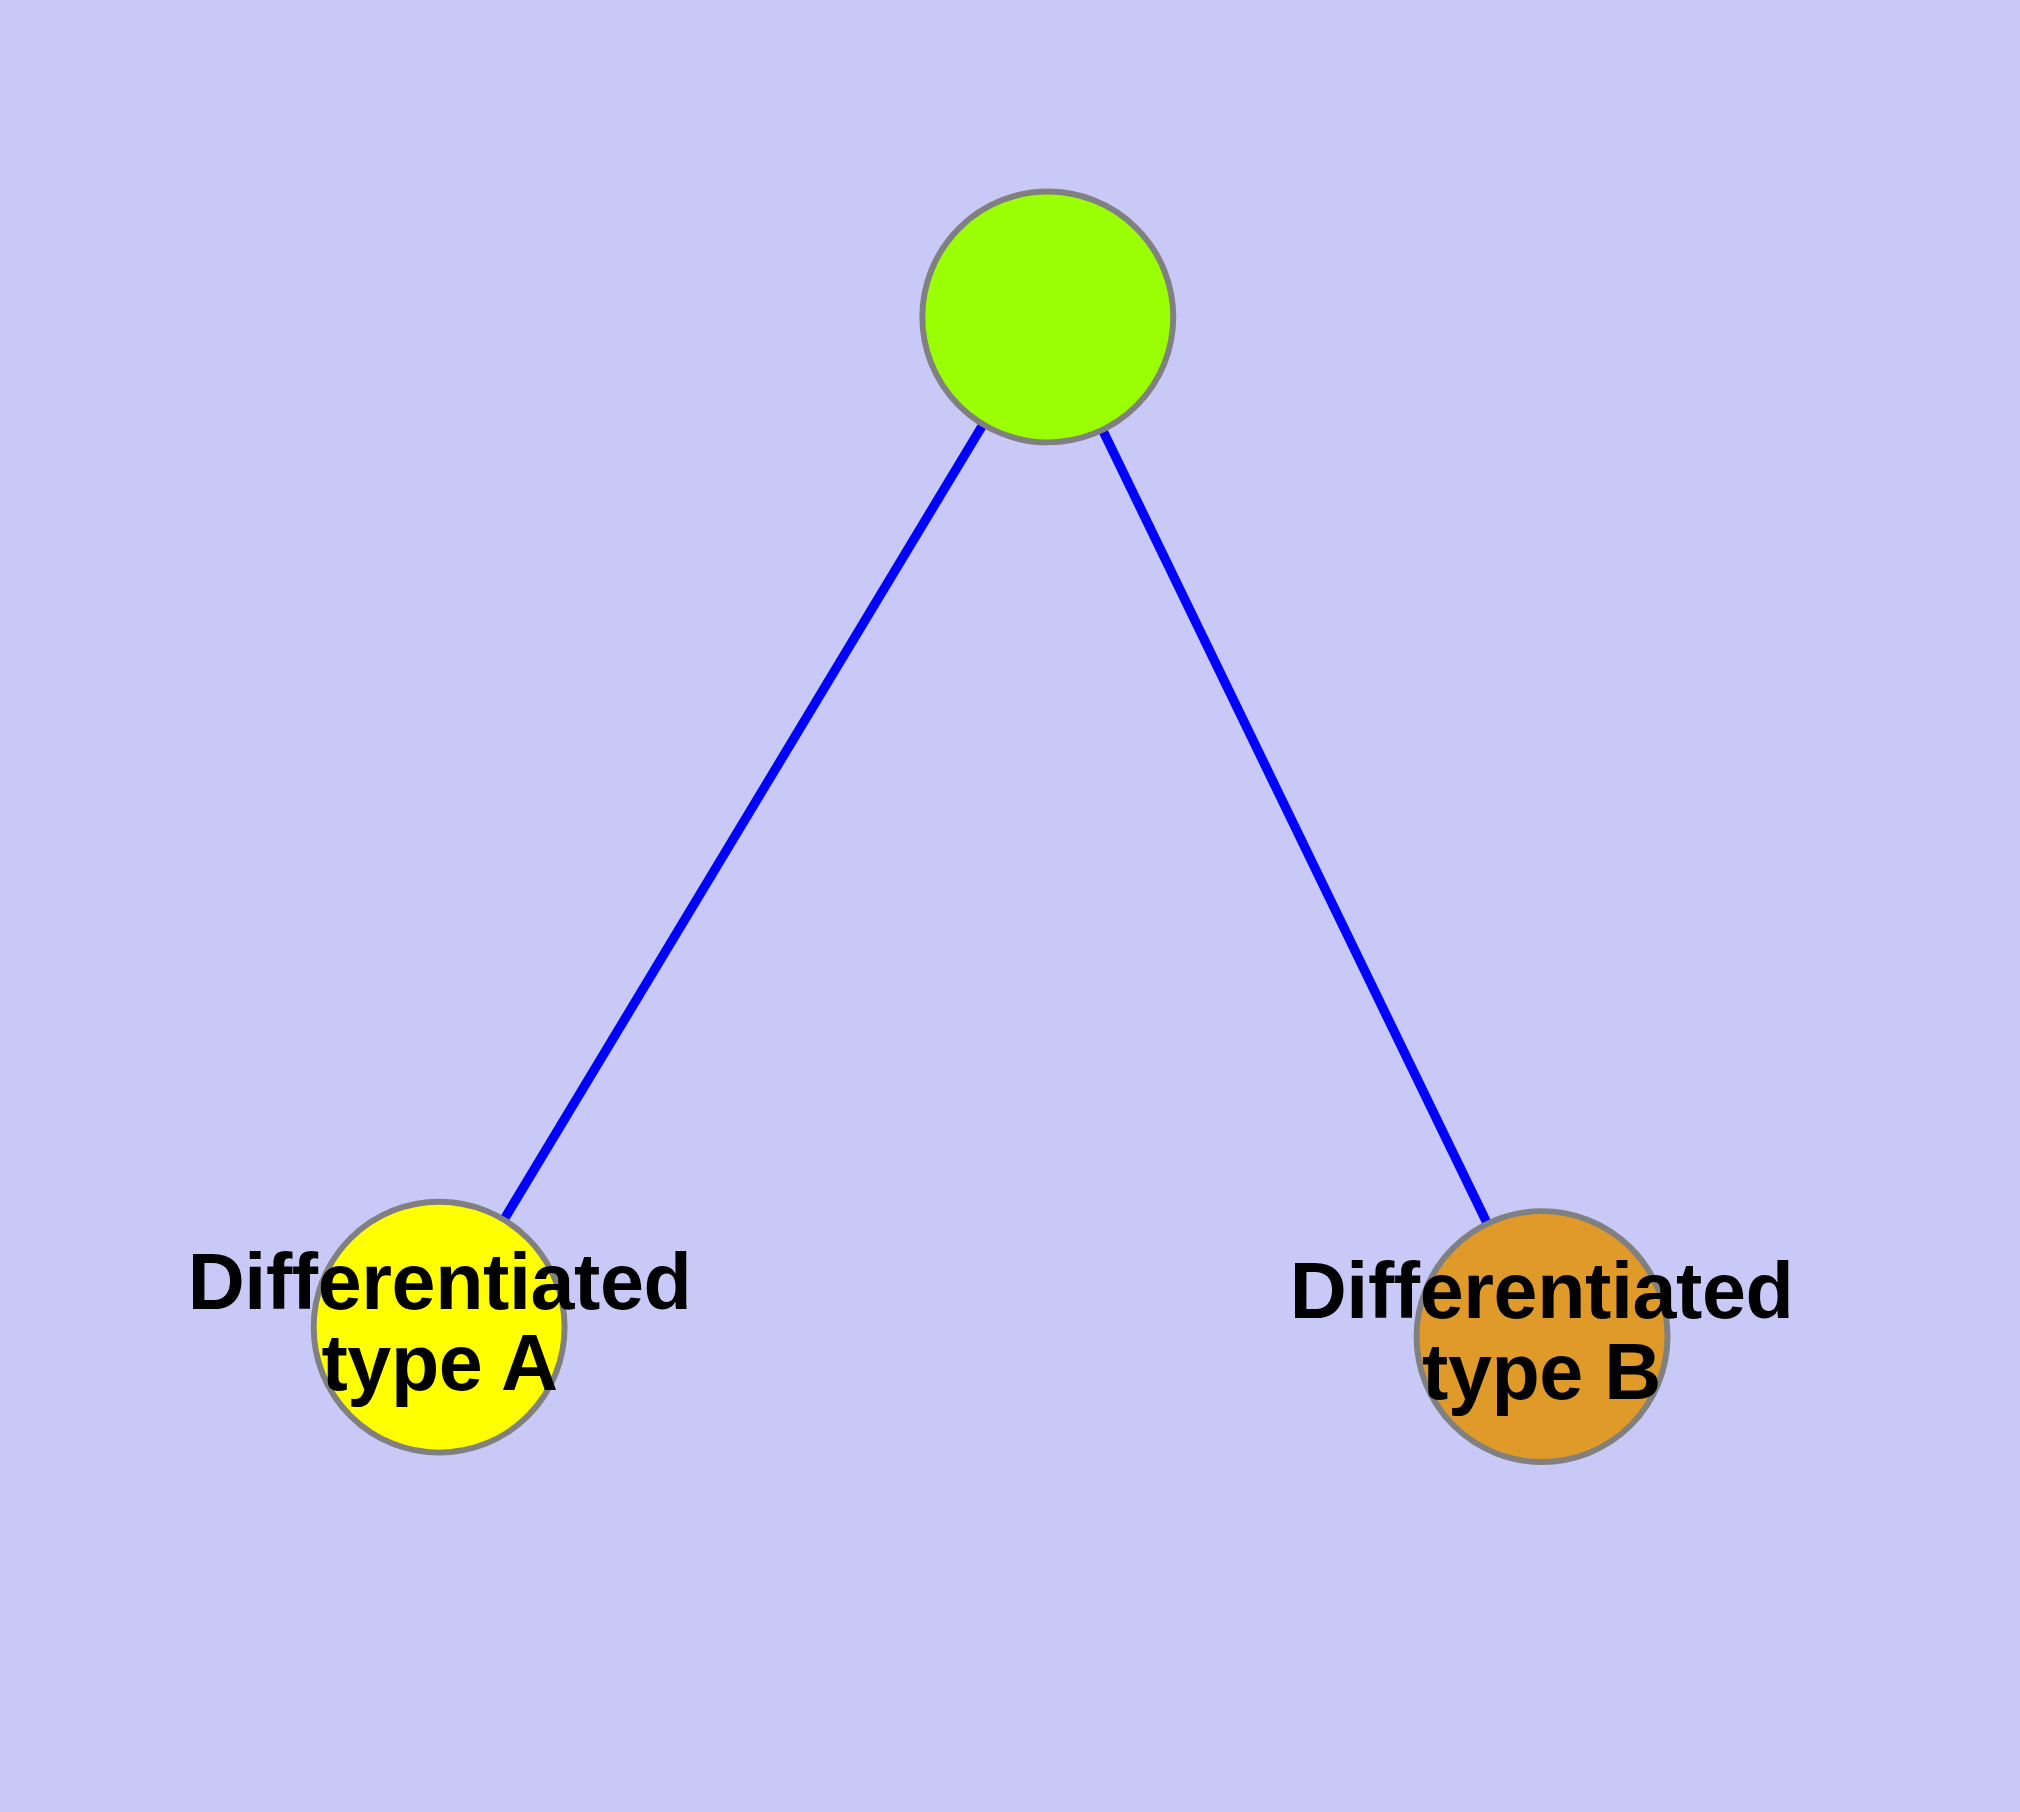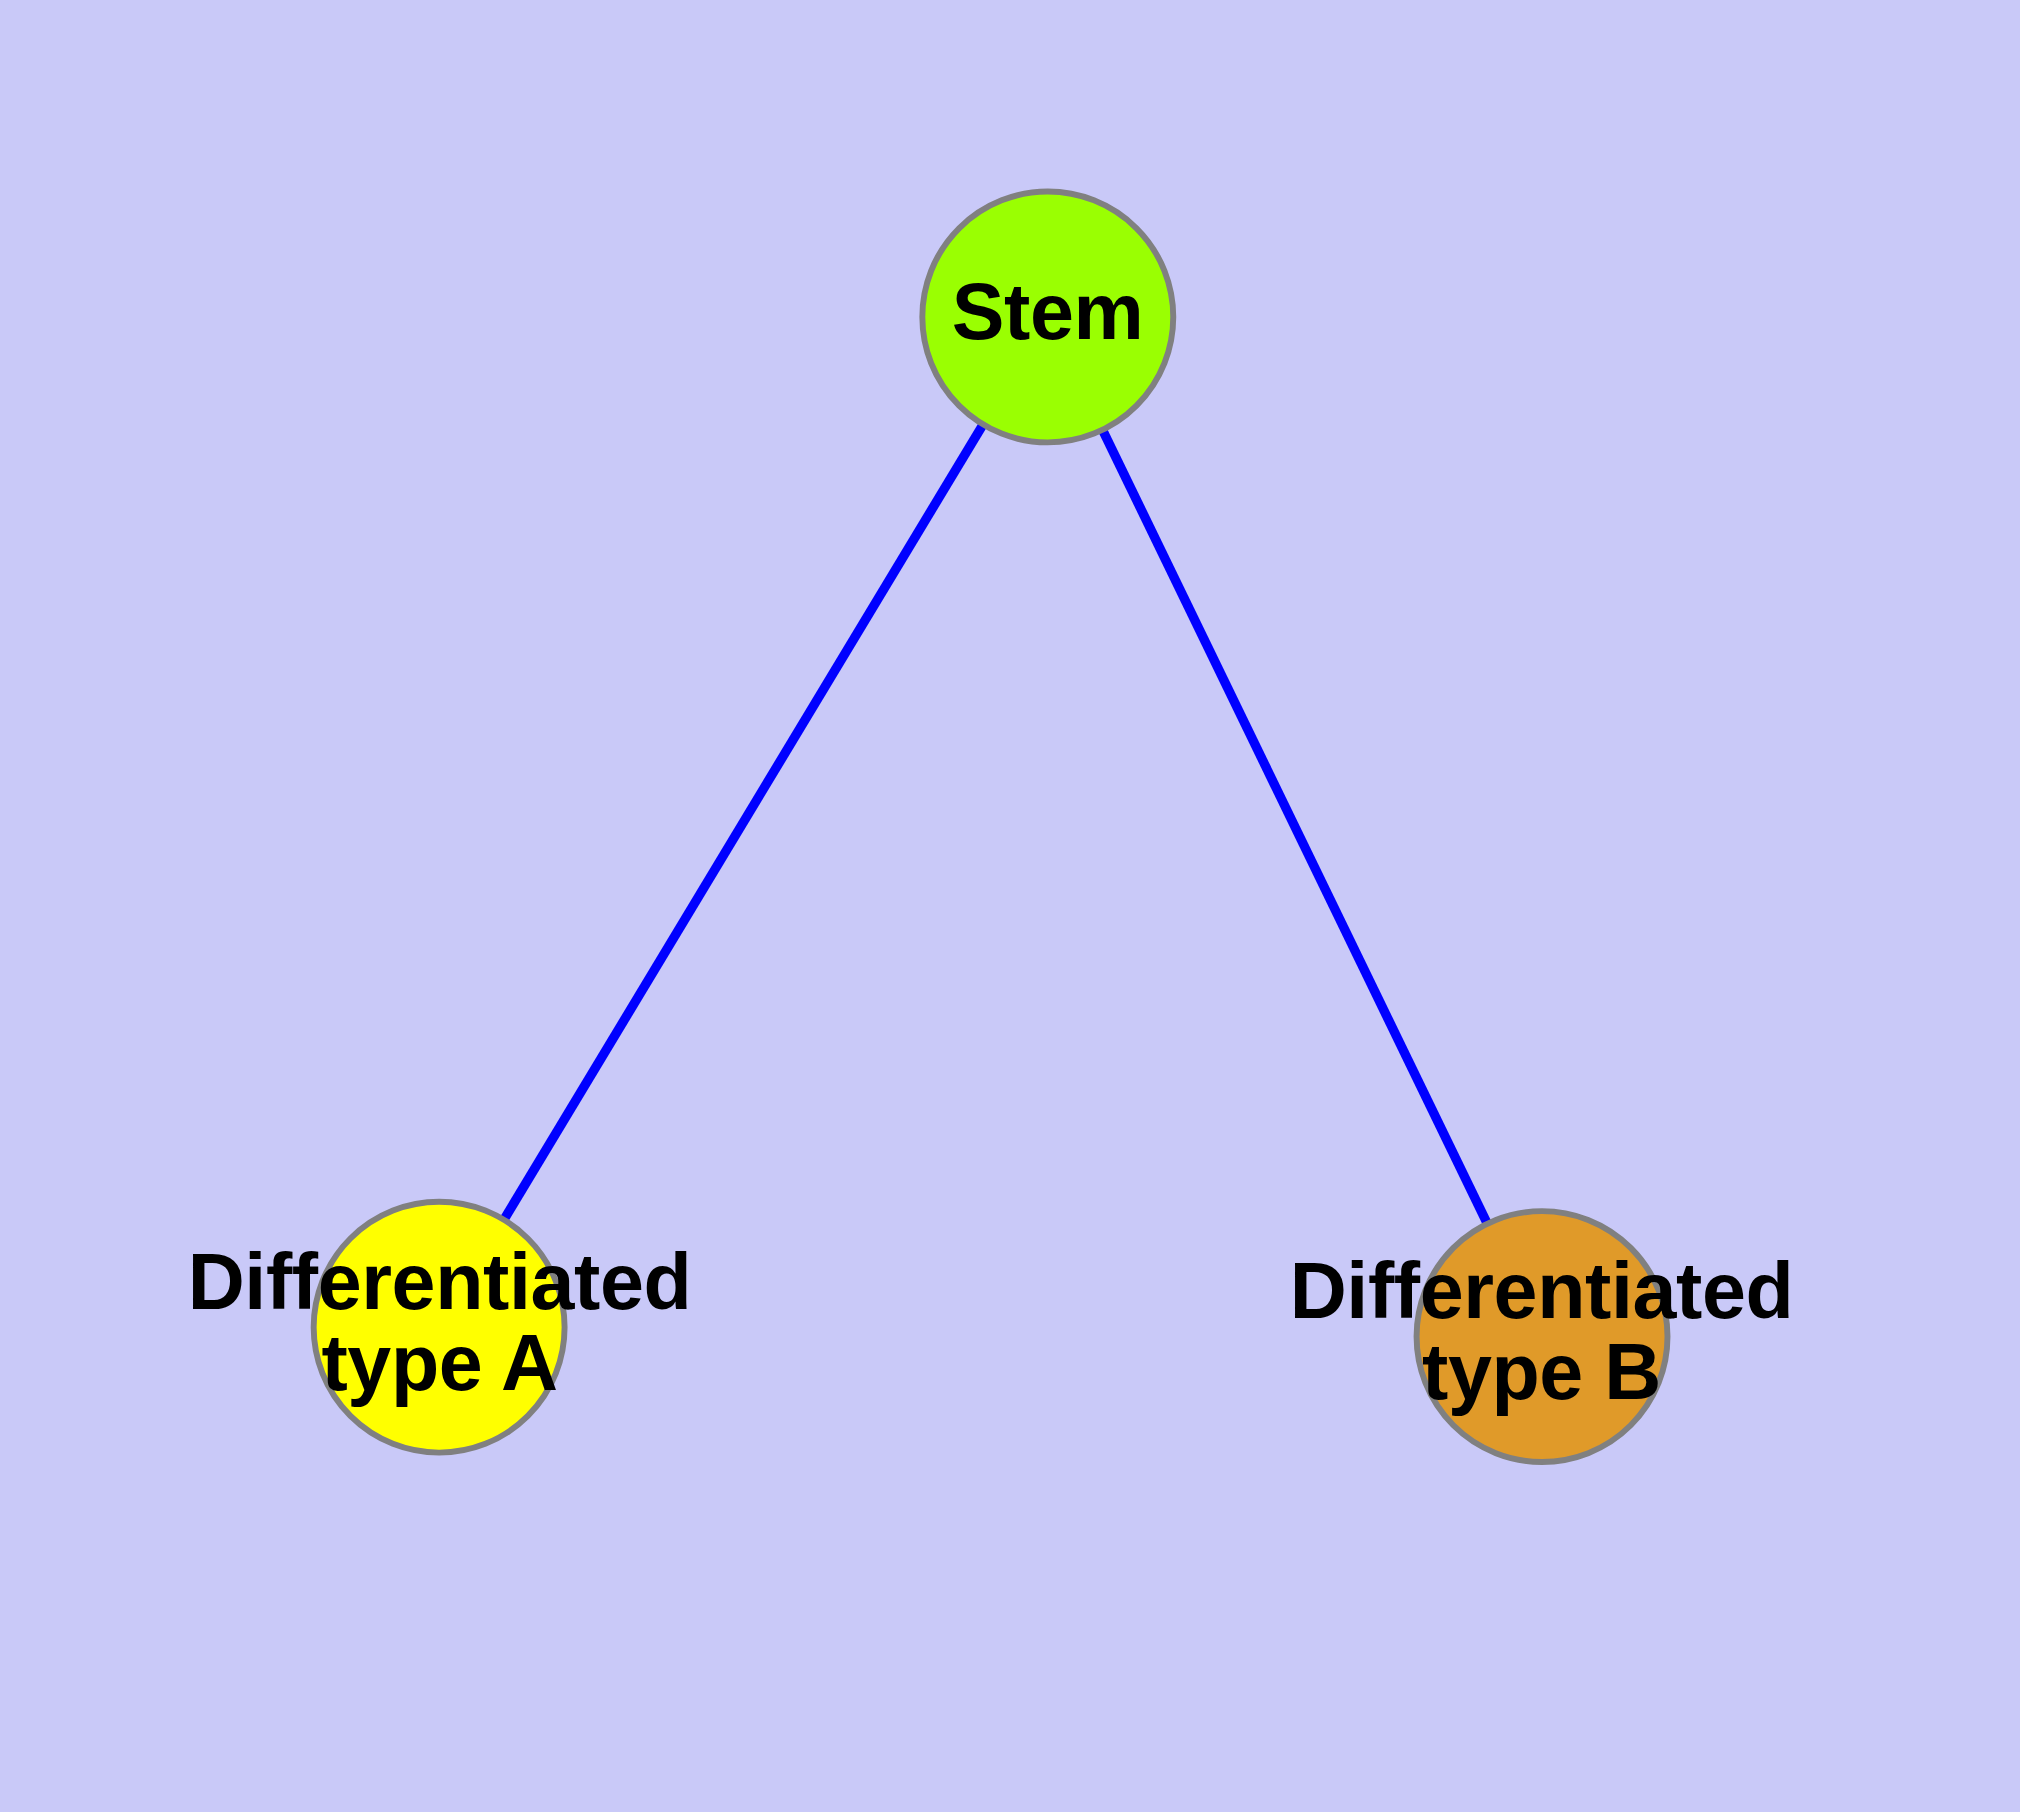--- a/index.html
+++ b/index.html
@@ -48,18 +48,17 @@
       <line id="edge-1" x1="1236" y1="374" x2="1819" y2="1577" stroke="#0000ff" stroke-width="11" stroke-linecap="butt"></line>
     </g>
 
     <g id="node-layer">
       <circle id="node-0" cx="1236" cy="374" r="148" fill="#9aff02" stroke="#808080" stroke-width="7"></circle>
       <circle id="node-1" cx="518" cy="1566" r="148" fill="#ffff00" stroke="#808080" stroke-width="7"></circle>
       <circle id="node-2" cx="1819" cy="1577" r="148" fill="#e09a29" stroke="#808080" stroke-width="7"></circle>
     </g>
   </svg>
 
-  <div class="node-label" id="label-0" style="font-size: 79px; color: rgb(0, 0, 0); width: 1187px; left: 454px; top: 272px;"><span>Stem</span></div>
   <div class="node-label" id="label-1" style="font-size: 79px; color: rgb(0, 0, 0); width: 1187px; left: -154px; top: 1242px;"><span>Differentiated</span><span>type A</span></div>
   <div class="node-label" id="label-2" style="font-size: 79px; color: rgb(0, 0, 0); width: 1187px; left: 948px; top: 1251px;"><span>Differentiated</span><span>type B</span></div>
 
 </div>
 
 
 </body></html>

